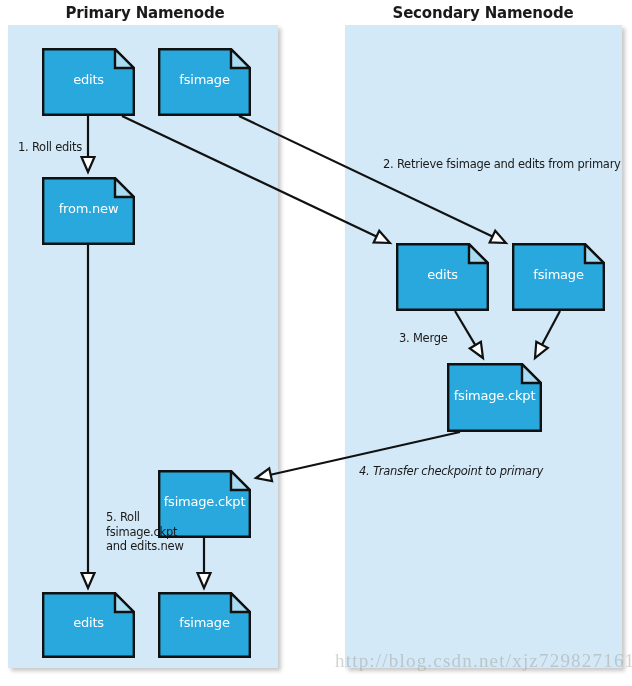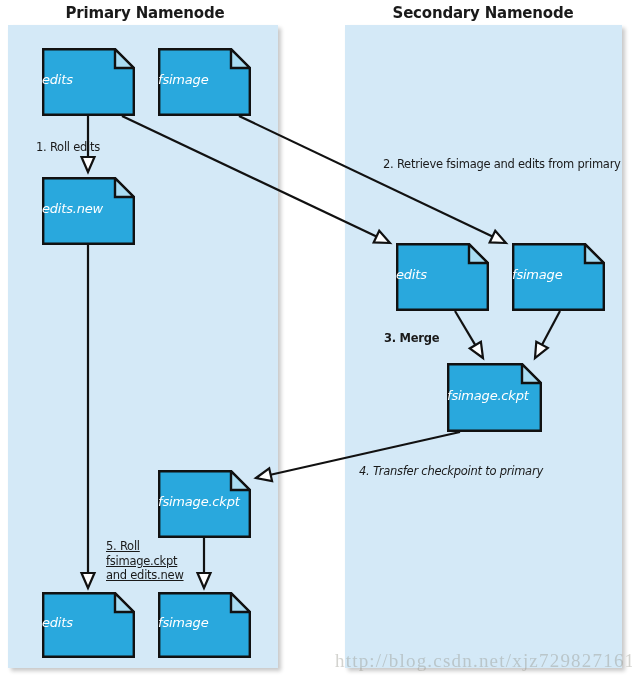--- a/index.html
+++ b/index.html
@@ -36,27 +36,27 @@
     box-shadow: 3px 3px 4px rgba(0,0,0,0.22);
   }
   .doc {
     position: absolute;
     box-sizing: border-box;
   }
   .doc .doc-label {
     position: absolute;
     left: 0;
     width: 100%;
+    text-align: center;
     color: #ffffff;
     font-family: "DejaVu Sans", sans-serif;
     font-size: 13px;
     letter-spacing: -0.2px;
     pointer-events: none;
     white-space: nowrap;
-    font-style: italic;
   }
   .ann {
     position: absolute;
     font-family: "DejaVu Sans", sans-serif;
     font-size: 11.5px;
     color: #1a1a1a;
     letter-spacing: -0.25px;
     line-height: 14.5px;
     white-space: pre;
   }
@@ -125,21 +125,21 @@
           <path d="M1.2,1.2 L73,1.2 L91.8,20 L91.8,66.8 L1.2,66.8 Z" fill="#29a8dd" stroke="#111111" stroke-width="2.4" stroke-linejoin="miter"></path>
           <path d="M73,1.2 L91.8,20 L73,20 Z" fill="#a9dcf2" stroke="#111111" stroke-width="2.4" stroke-linejoin="miter"></path>
         </svg>
         <div class="doc-label" style="top: 24px; color: rgb(255, 255, 255);">fsimage</div>
       </div>
       <div class="doc" style="left: 42px; top: 177px; width: 93px; height: 68px;">
         <svg width="93" height="68" viewBox="0 0 93 68" style="position: absolute; left: 0px; top: 0px;">
           <path d="M1.2,1.2 L73,1.2 L91.8,20 L91.8,66.8 L1.2,66.8 Z" fill="#29a8dd" stroke="#111111" stroke-width="2.4" stroke-linejoin="miter"></path>
           <path d="M73,1.2 L91.8,20 L73,20 Z" fill="#a9dcf2" stroke="#111111" stroke-width="2.4" stroke-linejoin="miter"></path>
         </svg>
-        <div class="doc-label" style="top: 24px; color: rgb(255, 255, 255);">edits.new</div>
+        <div class="doc-label" style="top: 24px; color: rgb(255, 255, 255);">from.new</div>
       </div>
       <div class="doc" style="left: 396px; top: 243px; width: 93px; height: 68px;">
         <svg width="93" height="68" viewBox="0 0 93 68" style="position: absolute; left: 0px; top: 0px;">
           <path d="M1.2,1.2 L73,1.2 L91.8,20 L91.8,66.8 L1.2,66.8 Z" fill="#29a8dd" stroke="#111111" stroke-width="2.4" stroke-linejoin="miter"></path>
           <path d="M73,1.2 L91.8,20 L73,20 Z" fill="#a9dcf2" stroke="#111111" stroke-width="2.4" stroke-linejoin="miter"></path>
         </svg>
         <div class="doc-label" style="top: 24px; color: rgb(255, 255, 255);">edits</div>
       </div>
       <div class="doc" style="left: 512px; top: 243px; width: 93px; height: 68px;">
         <svg width="93" height="68" viewBox="0 0 93 68" style="position: absolute; left: 0px; top: 0px;">
@@ -172,24 +172,24 @@
       <div class="doc" style="left: 158px; top: 592px; width: 93px; height: 66px;">
         <svg width="93" height="66" viewBox="0 0 93 66" style="position: absolute; left: 0px; top: 0px;">
           <path d="M1.2,1.2 L73,1.2 L91.8,20 L91.8,64.8 L1.2,64.8 Z" fill="#29a8dd" stroke="#111111" stroke-width="2.4" stroke-linejoin="miter"></path>
           <path d="M73,1.2 L91.8,20 L73,20 Z" fill="#a9dcf2" stroke="#111111" stroke-width="2.4" stroke-linejoin="miter"></path>
         </svg>
         <div class="doc-label" style="top: 23px; color: rgb(255, 255, 255);">fsimage</div>
       </div>
     </div>
 
   <div id="ann-layer">
-      <div class="ann" style="left: 36px; top: 140px; color: rgb(26, 26, 26);">1. Roll edits</div>
+      <div class="ann" style="left: 18px; top: 140px; color: rgb(26, 26, 26);">1. Roll edits</div>
       <div class="ann" style="left: 383px; top: 157px; color: rgb(26, 26, 26);">2. Retrieve fsimage and edits from primary</div>
-      <div class="ann" style="left: 384px; top: 331px; color: rgb(26, 26, 26); font-weight: bold;">3. Merge</div>
+      <div class="ann" style="left: 399px; top: 331px; color: rgb(26, 26, 26);">3. Merge</div>
       <div class="ann" style="left: 359px; top: 464px; color: rgb(26, 26, 26); font-style: italic;">4. Transfer checkpoint to primary</div>
-      <div class="ann" style="left: 106px; top: 539px; color: rgb(26, 26, 26); text-decoration: underline;">5. Roll
+      <div class="ann" style="left: 106px; top: 510px; color: rgb(26, 26, 26);">5. Roll
 fsimage.ckpt
 and edits.new</div>
     </div>
 
   <div class="watermark" style="left: 297px; top: 650px;">http://blog.csdn.net/xjz729827161</div>
 
 </div>
 
 </body></html>

